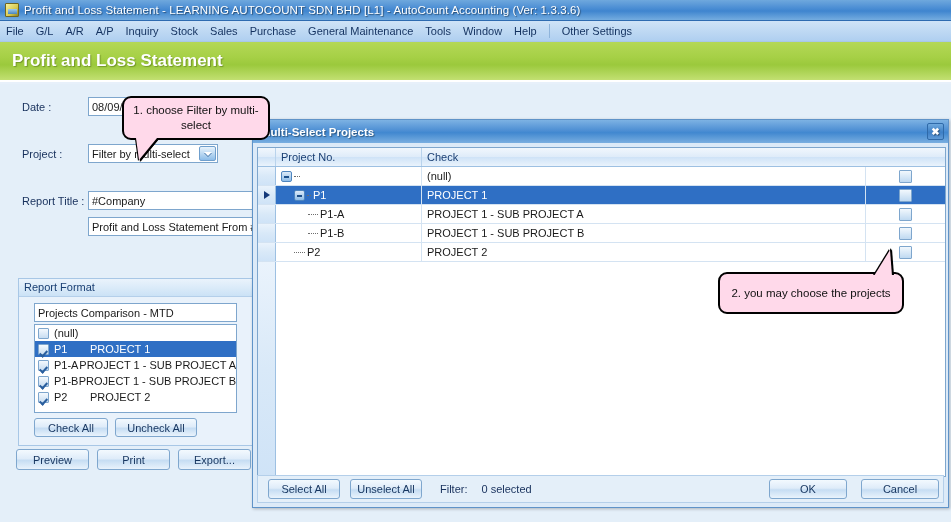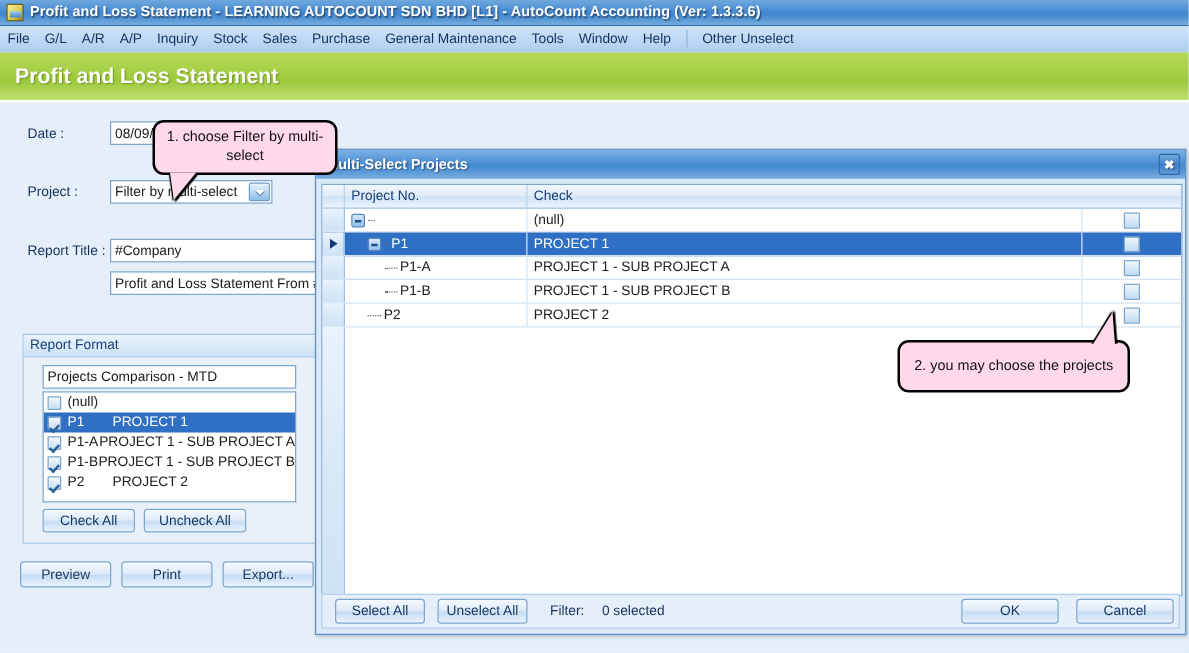--- a/index.html
+++ b/index.html
@@ -25,21 +25,21 @@
     width: 14px; height: 14px; margin-right: 5px;
     background: linear-gradient(135deg,#f6f3a0 0%, #d6c84e 60%, #8f8228 100%);
     border: 1px solid #6f6520; border-radius: 1px;
     position: relative;
   }
   #titlebar .tb-icon::after {
     content: ""; position: absolute; left: 2px; top: 5px; width: 9px; height: 5px;
     background: linear-gradient(to bottom,#9ecbf0,#4a86bd);
   }
   #titlebar .tb-title {
-    color: #ffffff; font-weight: bold; font-size: 11.5px;
+    color: #ffffff; font-weight: normal; font-size: 11.5px;
     text-shadow: 1px 1px 1px rgba(0,0,0,0.45);
     white-space: nowrap; letter-spacing: 0.1px;
   }
 
   
   #menubar {
     position: absolute; left: 0; top: 21px; width: 951px; height: 21px;
     background: linear-gradient(to bottom, #cfe3f7 0%, #bfd9f3 50%, #afcff0 100%);
     display: flex; align-items: center; 
     border-bottom: 1px solid #a9c8e8;
@@ -289,21 +289,21 @@
   <div class="mi">A/P</div>
   <div class="mi">Inquiry</div>
   <div class="mi">Stock</div>
   <div class="mi">Sales</div>
   <div class="mi">Purchase</div>
   <div class="mi">General Maintenance</div>
   <div class="mi">Tools</div>
   <div class="mi">Window</div>
   <div class="mi">Help</div>
   <div class="sep"></div>
-  <div class="mi">Other Unselect</div>
+  <div class="mi">Other Settings</div>
 </div>
 
 <div id="pagehead">
   <div class="ph-title">Profit and Loss Statement</div>
 </div>
 
 <div id="formbody">
 
   <div class="lbl" style="left:22px; top:17px;">Date :</div>
   <div class="combobox" style="left:88px; top:13px; width:130px; height:19px;">
@@ -326,21 +326,21 @@
   </div>
 
   <div class="lbl" style="left:22px; top:111px;">Report Title :</div>
   <div class="txtbox" style="left:88px; top:107px; width:200px; height:19px;">
     <span>#Company</span>
   </div>
   <div class="txtbox" style="left:88px; top:133px; width:200px; height:19px;">
     <span>Profit and Loss Statement From #</span>
   </div>
 
-  <div class="groupbox" style="left:18px; top:183px; width:236px; height:168px;">
+  <div class="groupbox" style="left:18px; top:194px; width:236px; height:168px;">
     <div class="gb-title">Report Format</div>
 
     <div class="txtbox" style="left:15px; top:24px; width:203px; height:19px;">
       <span>Projects Comparison - MTD</span>
     </div>
 
     <div class="cklist" style="left:15px; top:45px; width:203px; height:89px;">
       <div class="ckrow">
         <span class="ckbox"></span>
         <span>(null)</span>

